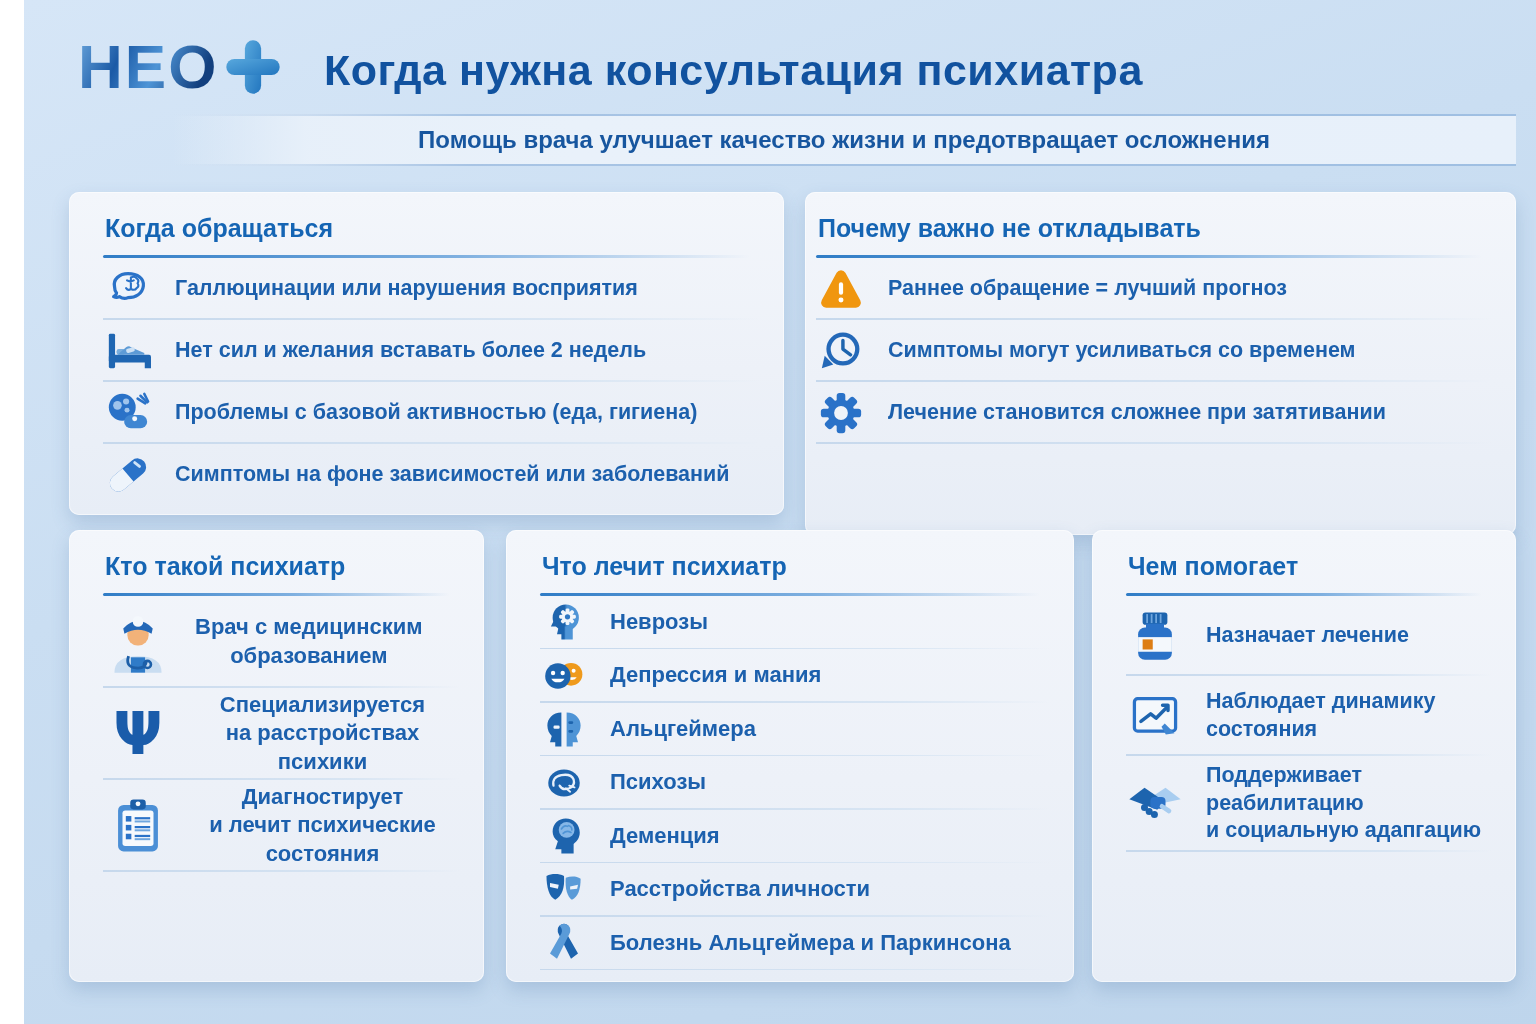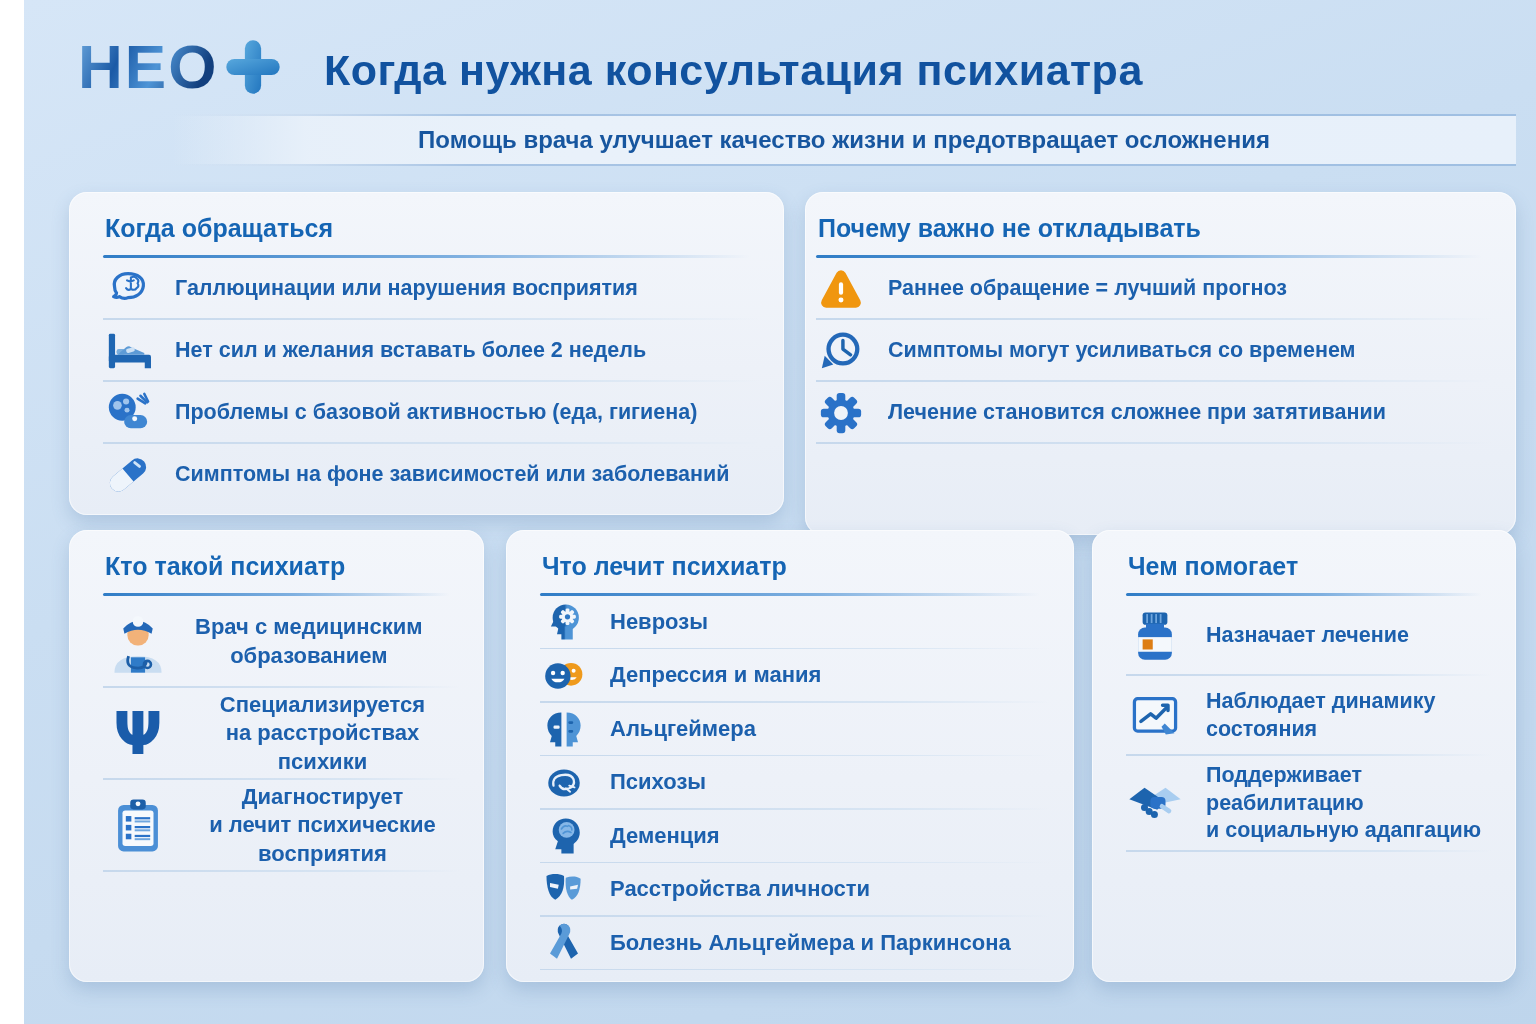--- a/index.html
+++ b/index.html
@@ -15,21 +15,21 @@
   .page-title{position:absolute;left:300px;top:46px;font-size:43px;font-weight:bold;
               color:#11529f;letter-spacing:.5px;}
   .subtitle-band{position:absolute;left:148px;right:44px;top:114px;height:52px;
                  display:flex;align-items:center;justify-content:center;
                  background:linear-gradient(90deg,rgba(233,241,250,0) 0%,rgba(233,241,250,.9) 10%,#e9f1fa 30%,#e7f0fa 100%);}
   .band-line{position:absolute;left:0;right:0;height:2px;
              background:linear-gradient(90deg,rgba(168,196,228,0) 0%,#a8c4e4 22%,#9fbfe2 100%);}
   .band-line.top{top:0;} .band-line.bottom{bottom:0;}
   .subtitle{font-size:24px;font-weight:bold;color:#17569f;}
   
-  .card{position:absolute;border-radius:18px;
+  .card{position:absolute;border-radius:10px;
         background:linear-gradient(180deg,#f3f6fb 0%,#edf1f8 55%,#e7edf6 100%);
         box-shadow:0 8px 18px rgba(70,110,160,.22),0 0 0 1px rgba(255,255,255,.55) inset;
         padding:16px 34px 0 34px;box-sizing:border-box;}
   .card-when  {left:45px;  top:192px; width:715px; height:323px;}
   .card-why   {left:781px; top:192px; width:711px; height:343px;padding-left:11px;}
   .card-who   {left:45px;  top:530px; width:415px; height:452px;}
   .card-treats{left:482px; top:530px; width:568px; height:452px;}
   .card-helps {left:1068px;top:530px; width:424px; height:452px;}
   .card-title{font-size:25px;font-weight:bold;color:#1565b4;padding:6px 0 12px 2px;}
   .title-underline{height:2.5px;border-radius:2px;
@@ -219,21 +219,21 @@
               <rect x="25" y="36" width="14" height="2"></rect>
           </g>
           <g fill="#6fa6de">
             <rect x="25" y="23" width="14" height="1.8"></rect>
               <rect x="25" y="31" width="14" height="1.8"></rect>
               <rect x="25" y="39" width="14" height="1.8"></rect>
           </g>
         </svg>
       </span>
       <span class="txt">Диагностирует
-и лечит психические восприятия</span>
+и лечит психические состояния</span>
     </div>
   </div>
 
   <div class="card card-treats">
     <div class="card-title">Что лечит психиатр</div>
     <div class="title-underline"></div>
     <div class="row">
       <span class="icon">
         <svg width="42" height="42" viewBox="0 0 48 48">
           <defs>

